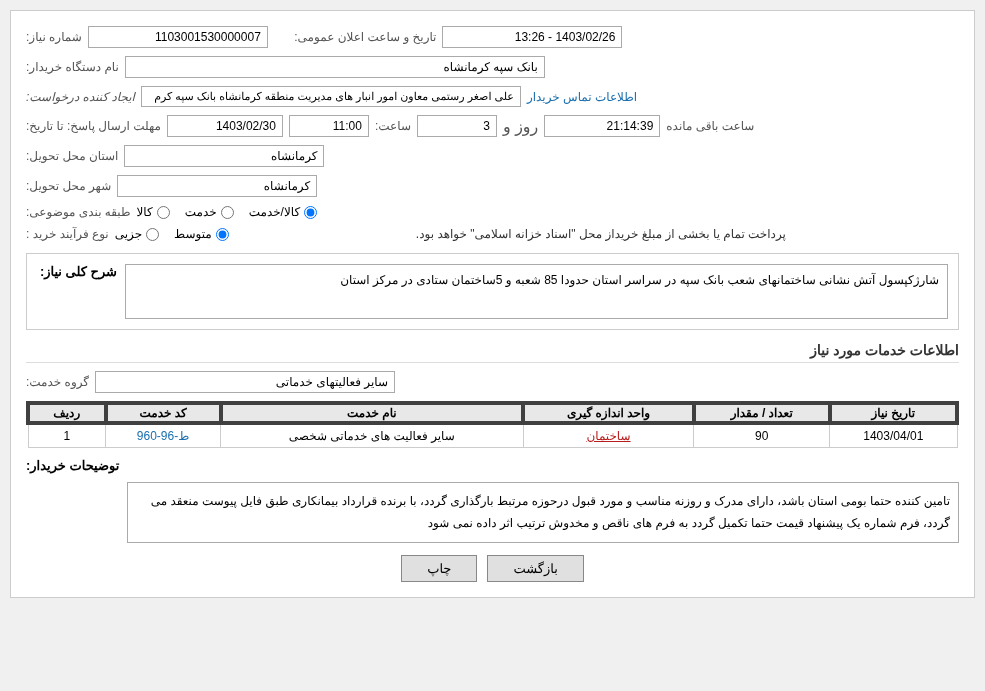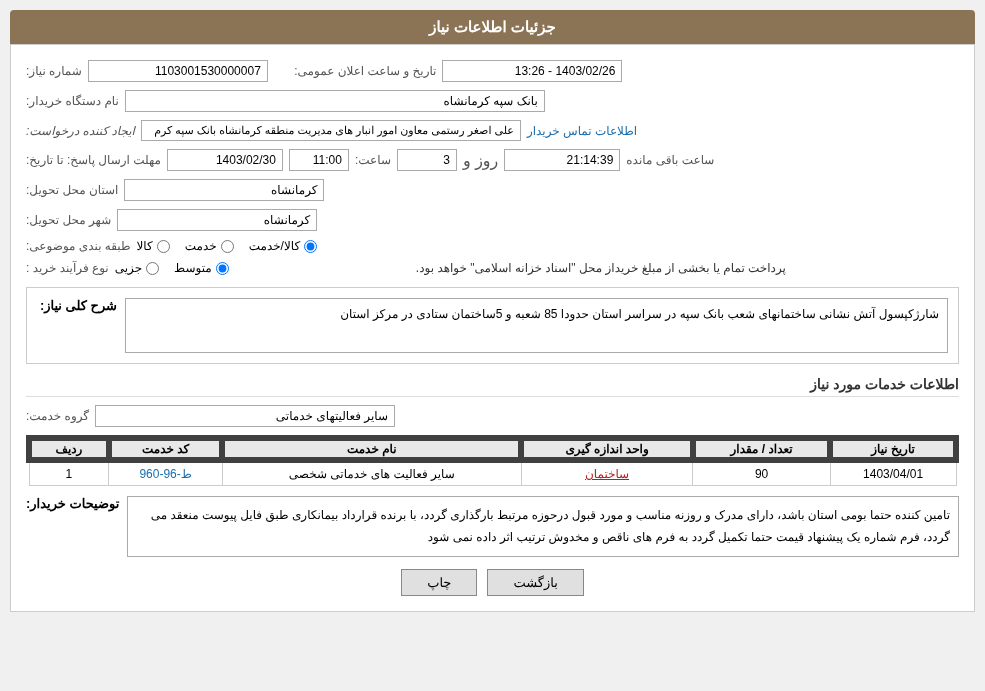--- a/index.html
+++ b/index.html
@@ -54,21 +54,21 @@
     .input-field {
       border: 1px solid #aaa;
       padding: 3px 6px;
       font-size: 12px;
       font-family: Tahoma, Arial, sans-serif;
       background: white;
       direction: rtl;
     }
     .input-medium { width: 180px; }
     .input-small { width: 116px; }
-    .input-xsmall { width: 60px; }
+    .input-xsmall { width: 80px; }
     .link-text {
       color: #1a6faf;
       font-size: 12px;
       text-decoration: none;
       cursor: pointer;
     }
     .deadline-row {
       display: flex;
       align-items: center;
       gap: 6px;
@@ -99,21 +99,21 @@
       font-family: Tahoma, Arial, sans-serif;
       resize: none;
     }
     .services-table {
       width: 100%;
       border-collapse: collapse;
       margin: 8px 0;
     }
     .services-table th {
       background: #e8e8e8;
-      border: 6px solid #404040;
+      border: 4px solid #404040;
       padding: 1px 8px;
       text-align: center;
       font-size: 12px;
     }
     .services-table td {
       border: 1px solid #ccc;
       padding: 4px 8px;
       text-align: center;
       font-size: 12px;
     }
@@ -145,23 +145,20 @@
       text-align: center;
     }
     .btn-back {
       background: #e0e0e0;
     }
   </style>
 </head>
 <body>
 
 <div class="page-wrapper">
-  <div class="header-bar">
-    <span>جزئیات اطلاعات نیاز</span>
-  </div>
   <div class="main-container">
 
     <div class="form-row" style="justify-content: flex-end;">
       <span class="input-field input-medium" style="display:inline-block;">1403/02/26 - 13:26</span>
       <span class="label" style="min-width:auto;">تاریخ و ساعت اعلان عمومی:</span>
       &nbsp;&nbsp;&nbsp;&nbsp;
       <span class="input-field input-medium" style="display:inline-block;">1103001530000007</span>
       <span class="label" style="min-width:auto;">شماره نیاز:</span>
     </div>
 
@@ -261,21 +258,21 @@
     <td>90</td>
     <td style="color:#b91c1c;text-decoration:underline;">ساختمان</td>
     <td>سایر فعالیت های خدماتی شخصی</td>
     <td style="color:#1a6faf;">ط-96-960</td>
     <td>1</td>
   </tr>
         </tbody>
     </table>
 
     <div style="display:flex; align-items:flex-start; gap:8px; margin-top:10px;">
-      <div class="buyer-notes" style="flex:1; text-align:right; line-height:1.8;">تامین کننده حتما بومی استان باشد، دارای مدرک و روزنه مناسب و مورد قبول درحوزه مرتبط بارگذاری گردد، با برنده قرارداد بیمانکاری طبق فایل پیوست منعقد می گردد، فرم شماره یک پیشنهاد قیمت حتما تکمیل گردد به فرم های ناقص و مخدوش ترتیب اثر داده نمی شود</div>
+      <div class="buyer-notes" style="flex:1; text-align:right; line-height:1.8;margin-top:24px;">تامین کننده حتما بومی استان باشد، دارای مدرک و روزنه مناسب و مورد قبول درحوزه مرتبط بارگذاری گردد، با برنده قرارداد بیمانکاری طبق فایل پیوست منعقد می گردد، فرم شماره یک پیشنهاد قیمت حتما تکمیل گردد به فرم های ناقص و مخدوش ترتیب اثر داده نمی شود</div>
       <span style="font-weight:bold;font-size:13px;white-space:nowrap;min-width:80px;">توضیحات خریدار:</span>
     </div>
 
     <div class="buttons-row">
       <button class="btn btn-back">بازگشت</button>
       <button class="btn btn-print">چاپ</button>
     </div>
 
   </div>
 </div>

